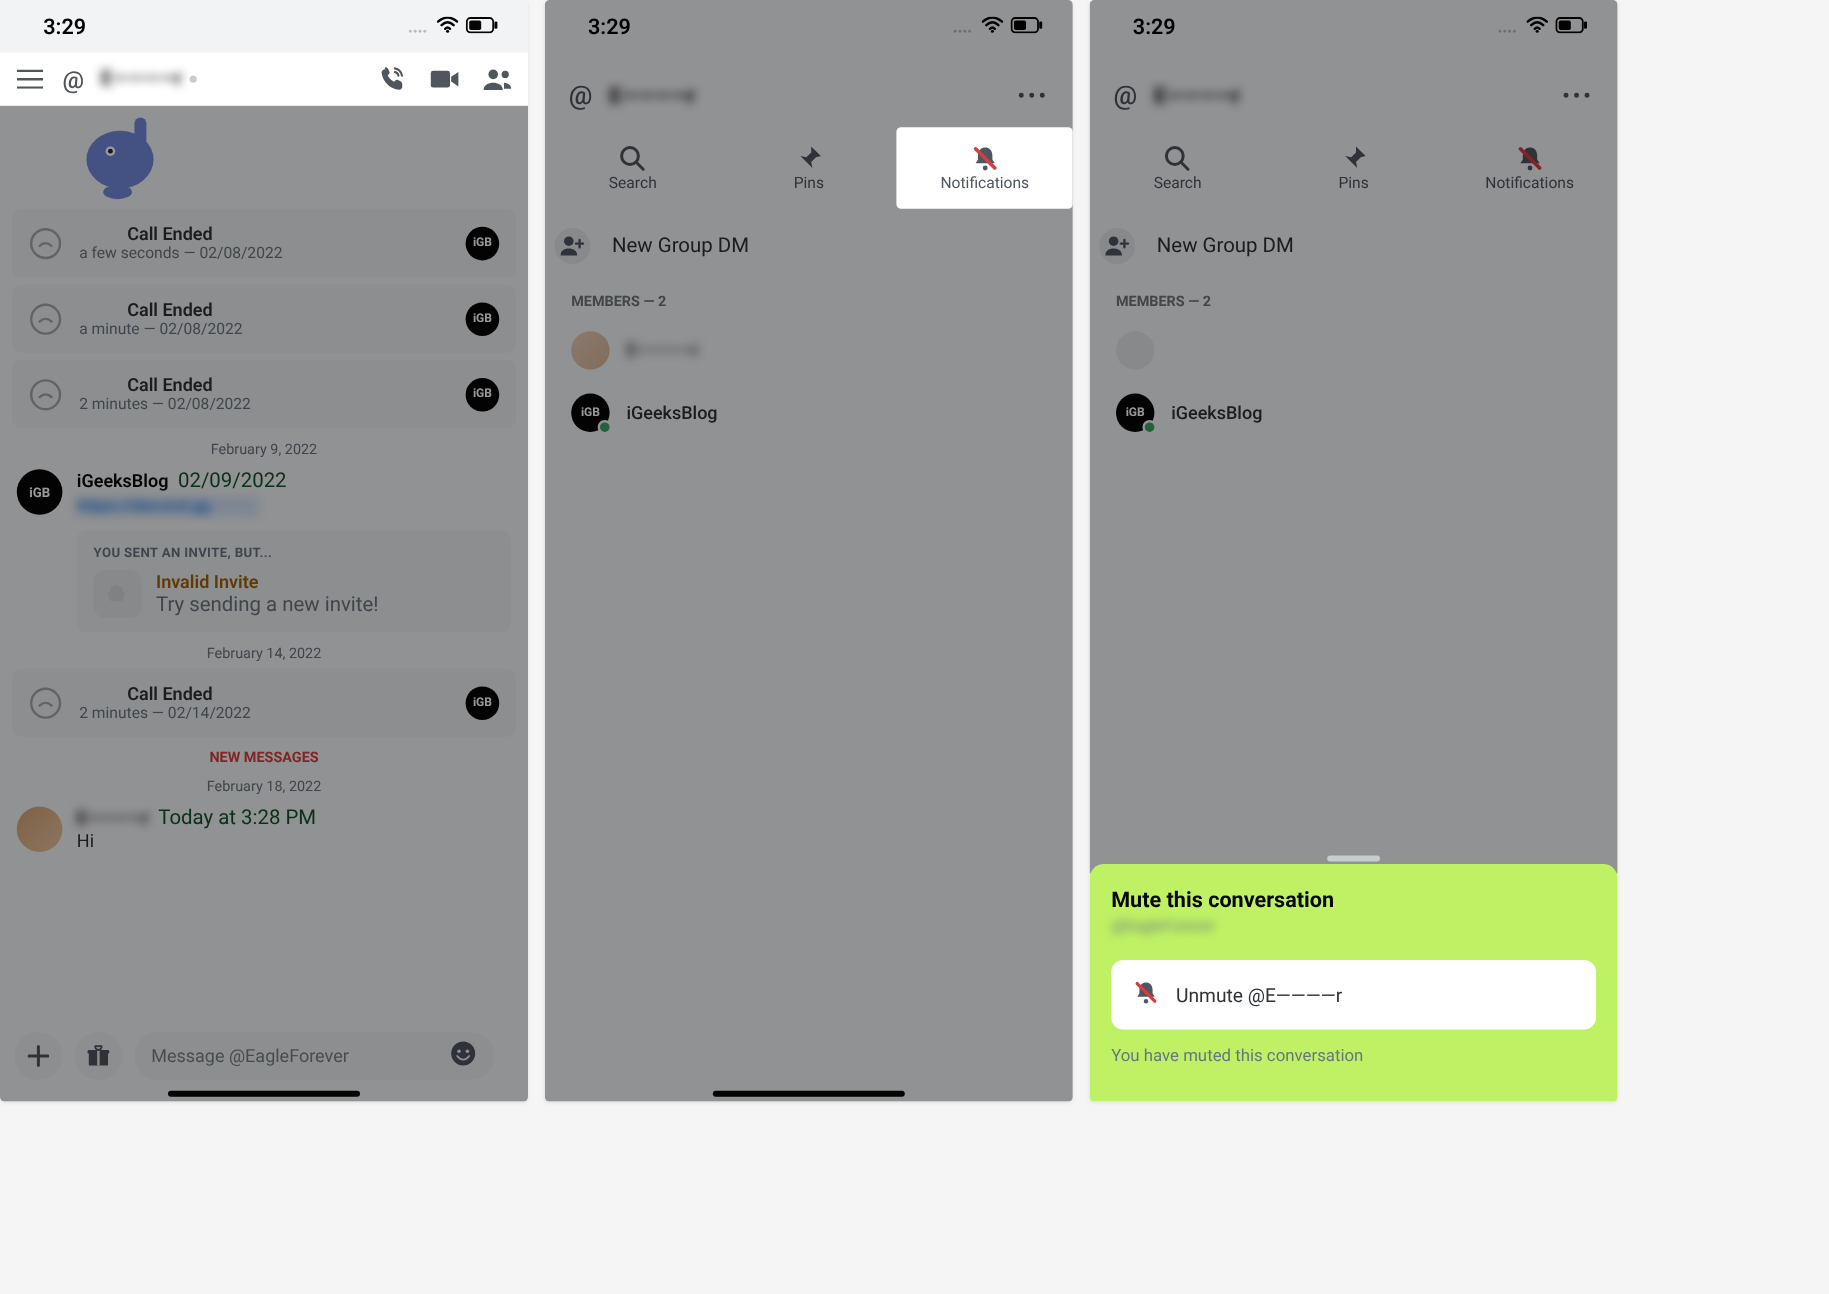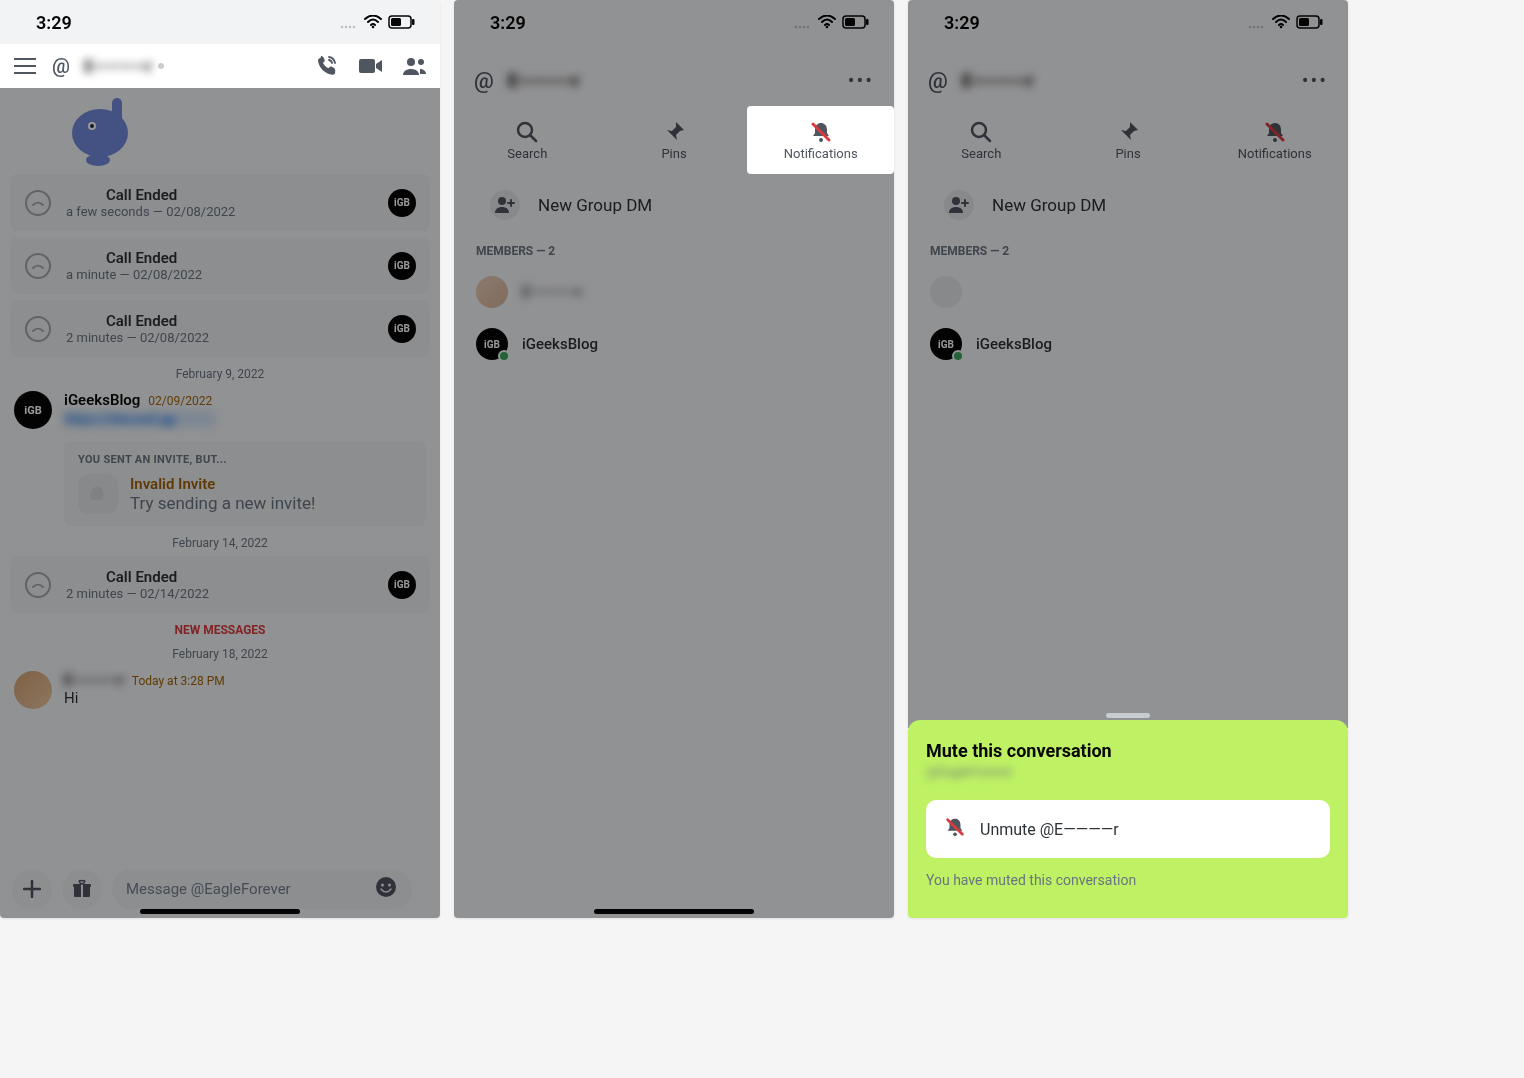--- a/index.html
+++ b/index.html
@@ -24,45 +24,45 @@
   .call-title { font-weight:600; font-size:15px; color:#2e3338;margin-left:40px; }
   .call-sub { font-size:13px; color:#6a7480; }
   .igb-badge { width:28px; height:28px; background:#060607; border-radius:50%; display:flex; align-items:center; justify-content:center; color:#fff; font-size:10px; font-weight:700;}
   .date-divider { text-align:center; font-size:12px; color:#6a7480; margin:10px 0 6px;}
   .msg { display:flex; gap:12px; padding:4px 14px; }
   .avatar { width:38px; height:38px; border-radius:50%; background:#060607; color:#fff; display:flex; align-items:center; justify-content:center; font-size:11px; font-weight:700; flex-shrink:0;}
   .avatar.photo { background: linear-gradient(135deg,#d4a373,#e9c4a0); }
   .msg-body { flex:1; }
   .msg-head { display:flex; gap:8px; align-items:baseline; }
   .msg-user { font-weight:600; font-size:15px; color:#060607;}
-  .msg-time { font-size:12px; color:#a16207;}
+  .msg-time { font-size:17px; color:#14532d;}
   .msg-link { color:#0068e0; font-size:14px; }
   .invite-card { margin:8px 14px 8px 64px; background:#ebedef; border-radius:8px; padding:12px 14px;}
   .invite-head { font-size:11px; font-weight:700; color:#6a7480; letter-spacing:0.3px; margin-bottom:8px;}
   .invite-row { display:flex; gap:12px; align-items:center; }
   .invite-ic { width:40px; height:40px; background:#e3e5e8; border-radius:10px; display:flex; align-items:center; justify-content:center;}
   .invite-title { font-weight:600; color:#a16207; font-size:15px;}
   .invite-sub { font-size:17px; color:#6a7480;}
   .new-msg { text-align:center; font-size:12px; font-weight:700; color:#d83c3e; margin:10px 0 4px;}
   .msg-text { font-size:15px; color:#2e3338;}
-  .composer { position:absolute; bottom:0; left:0; right:16px; height:58px; display:flex; align-items:center; gap:10px; padding:0 12px;}
+  .composer { position:absolute; bottom:0; left:0; right:16px; height:58px; display:flex; align-items:flex-start; gap:10px; padding:0 12px;}
   .comp-btn { width:40px; height:40px; background:#ebedef; border-radius:50%; display:flex; align-items:center; justify-content:center; color:#4f5660;}
   .comp-input { flex:1; height:40px; background:#ebedef; border-radius:20px; display:flex; align-items:center; padding:0 14px; color:#747f8d; font-size:15px; justify-content:space-between;}
   .home-ind { position:absolute; bottom:4px; left:50%; transform:translateX(-50%); width:160px; height:5px; background:#060607; border-radius:3px;}
   
   .p-header { height:52px; display:flex; align-items:center; gap:14px; padding:0 20px; margin-top:10px;}
   .p-at { font-size:22px; color:#4f5660; font-weight:500;}
   .p-name { font-size:18px; font-weight:700; color:#060607; flex:1;}
   .p-dots { color:#4f5660; font-size:20px; letter-spacing:2px;}
   .tab-row { display:flex; height:68px;}
   .tab { flex:1; display:flex; flex-direction:column; align-items:center; justify-content:center; gap:2px;}
   .tab-ic { width:24px; height:24px; color:#4f5660;}
   .tab-label { font-size:13px; color:#4f5660;}
   .tab.highlight { background:#fff; position:relative; z-index:10; border-radius:4px;}
-  .group-row { display:flex; align-items:center; gap:18px; padding:16px 36px;}
+  .group-row { display:flex; align-items:center; gap:18px; padding:16px 8px;}
   .group-ic { width:30px; height:30px; background:#e3e5e8; border-radius:50%; display:flex; align-items:center; justify-content:center; color:#4f5660;}
   .group-label { font-size:17px; color:#2e3338;}
   .members-head { font-size:12px; font-weight:700; color:#6a7480; padding:8px 22px;}
   .member-row { display:flex; align-items:center; gap:14px; padding:10px 22px;}
   .m-avatar { width:32px; height:32px; border-radius:50%; background:#e3e5e8; position:relative;}
   .m-avatar.igb { background:#060607; color:#fff; display:flex; align-items:center; justify-content:center; font-size:10px; font-weight:700;}
   .m-presence { position:absolute; bottom:-2px; right:-2px; width:12px; height:12px; border-radius:50%; border:2px solid #f2f3f5; background:#3ba55d;}
   .m-name { font-size:15px; color:#2e3338; font-weight:500;}
   
   .sheet { position:absolute; bottom:0; left:0; right:0; background:#bef264; z-index:10; padding:20px 18px 30px; border-top-left-radius:12px; border-top-right-radius:12px;}

